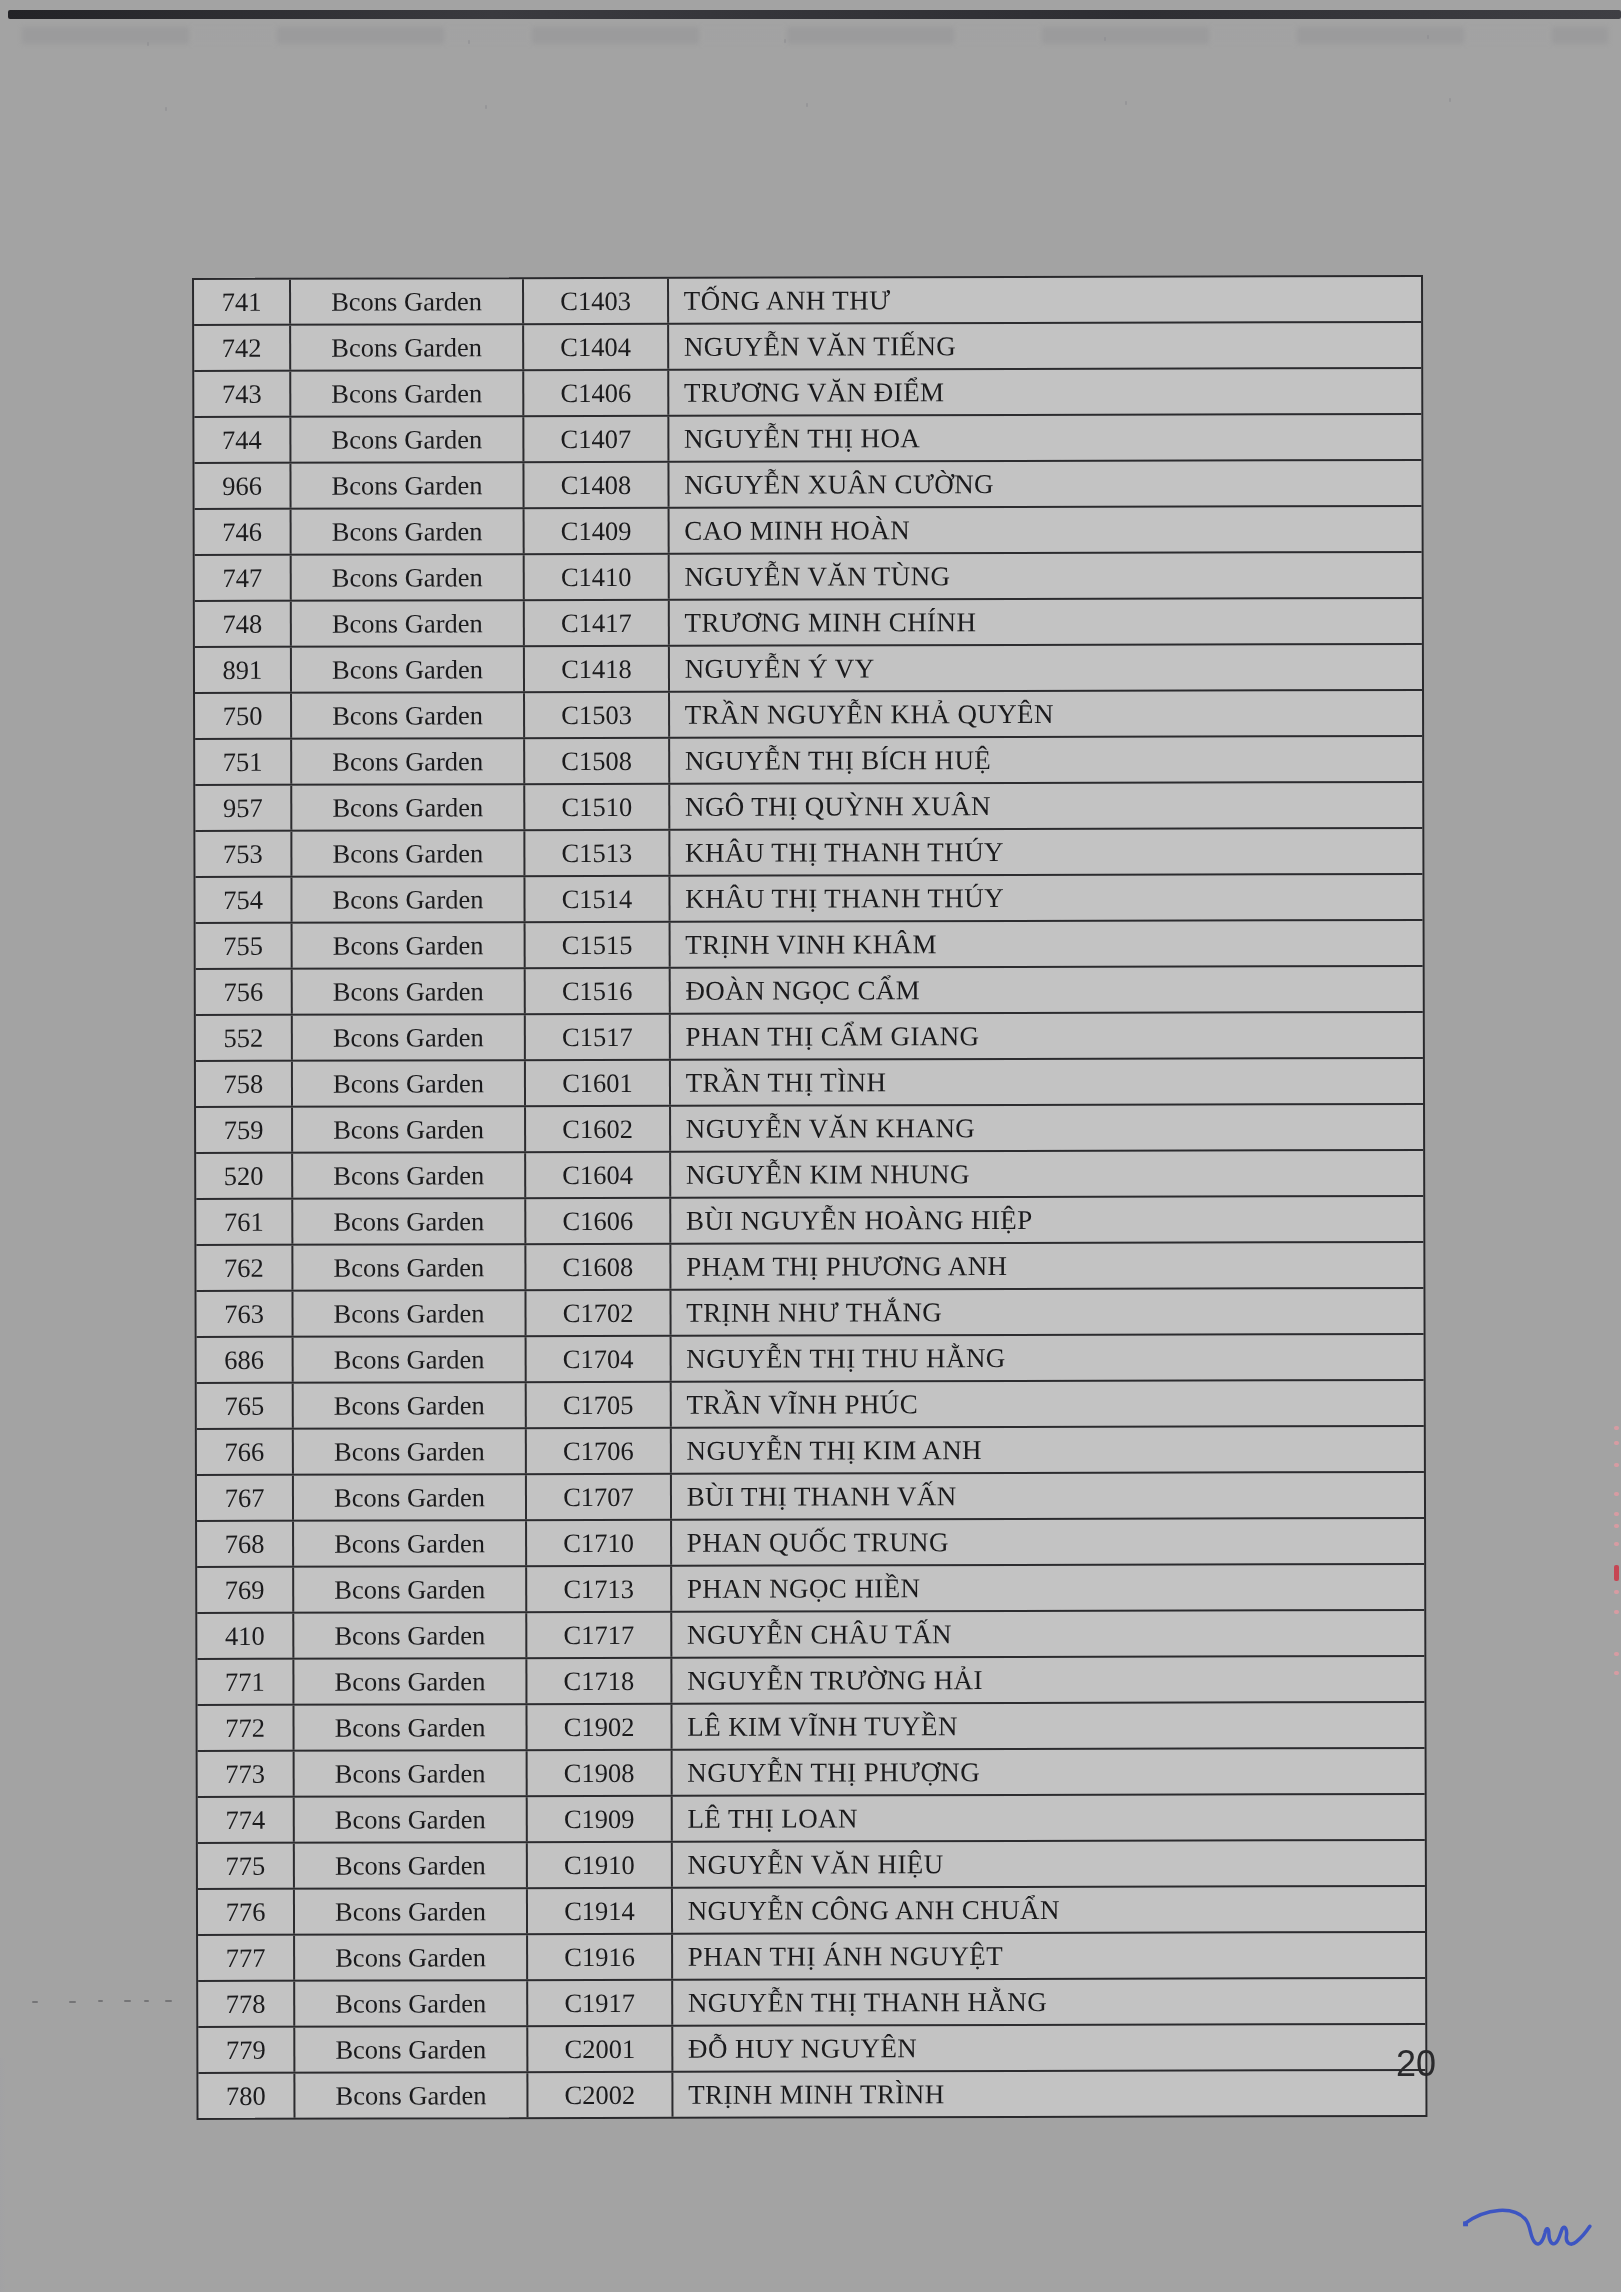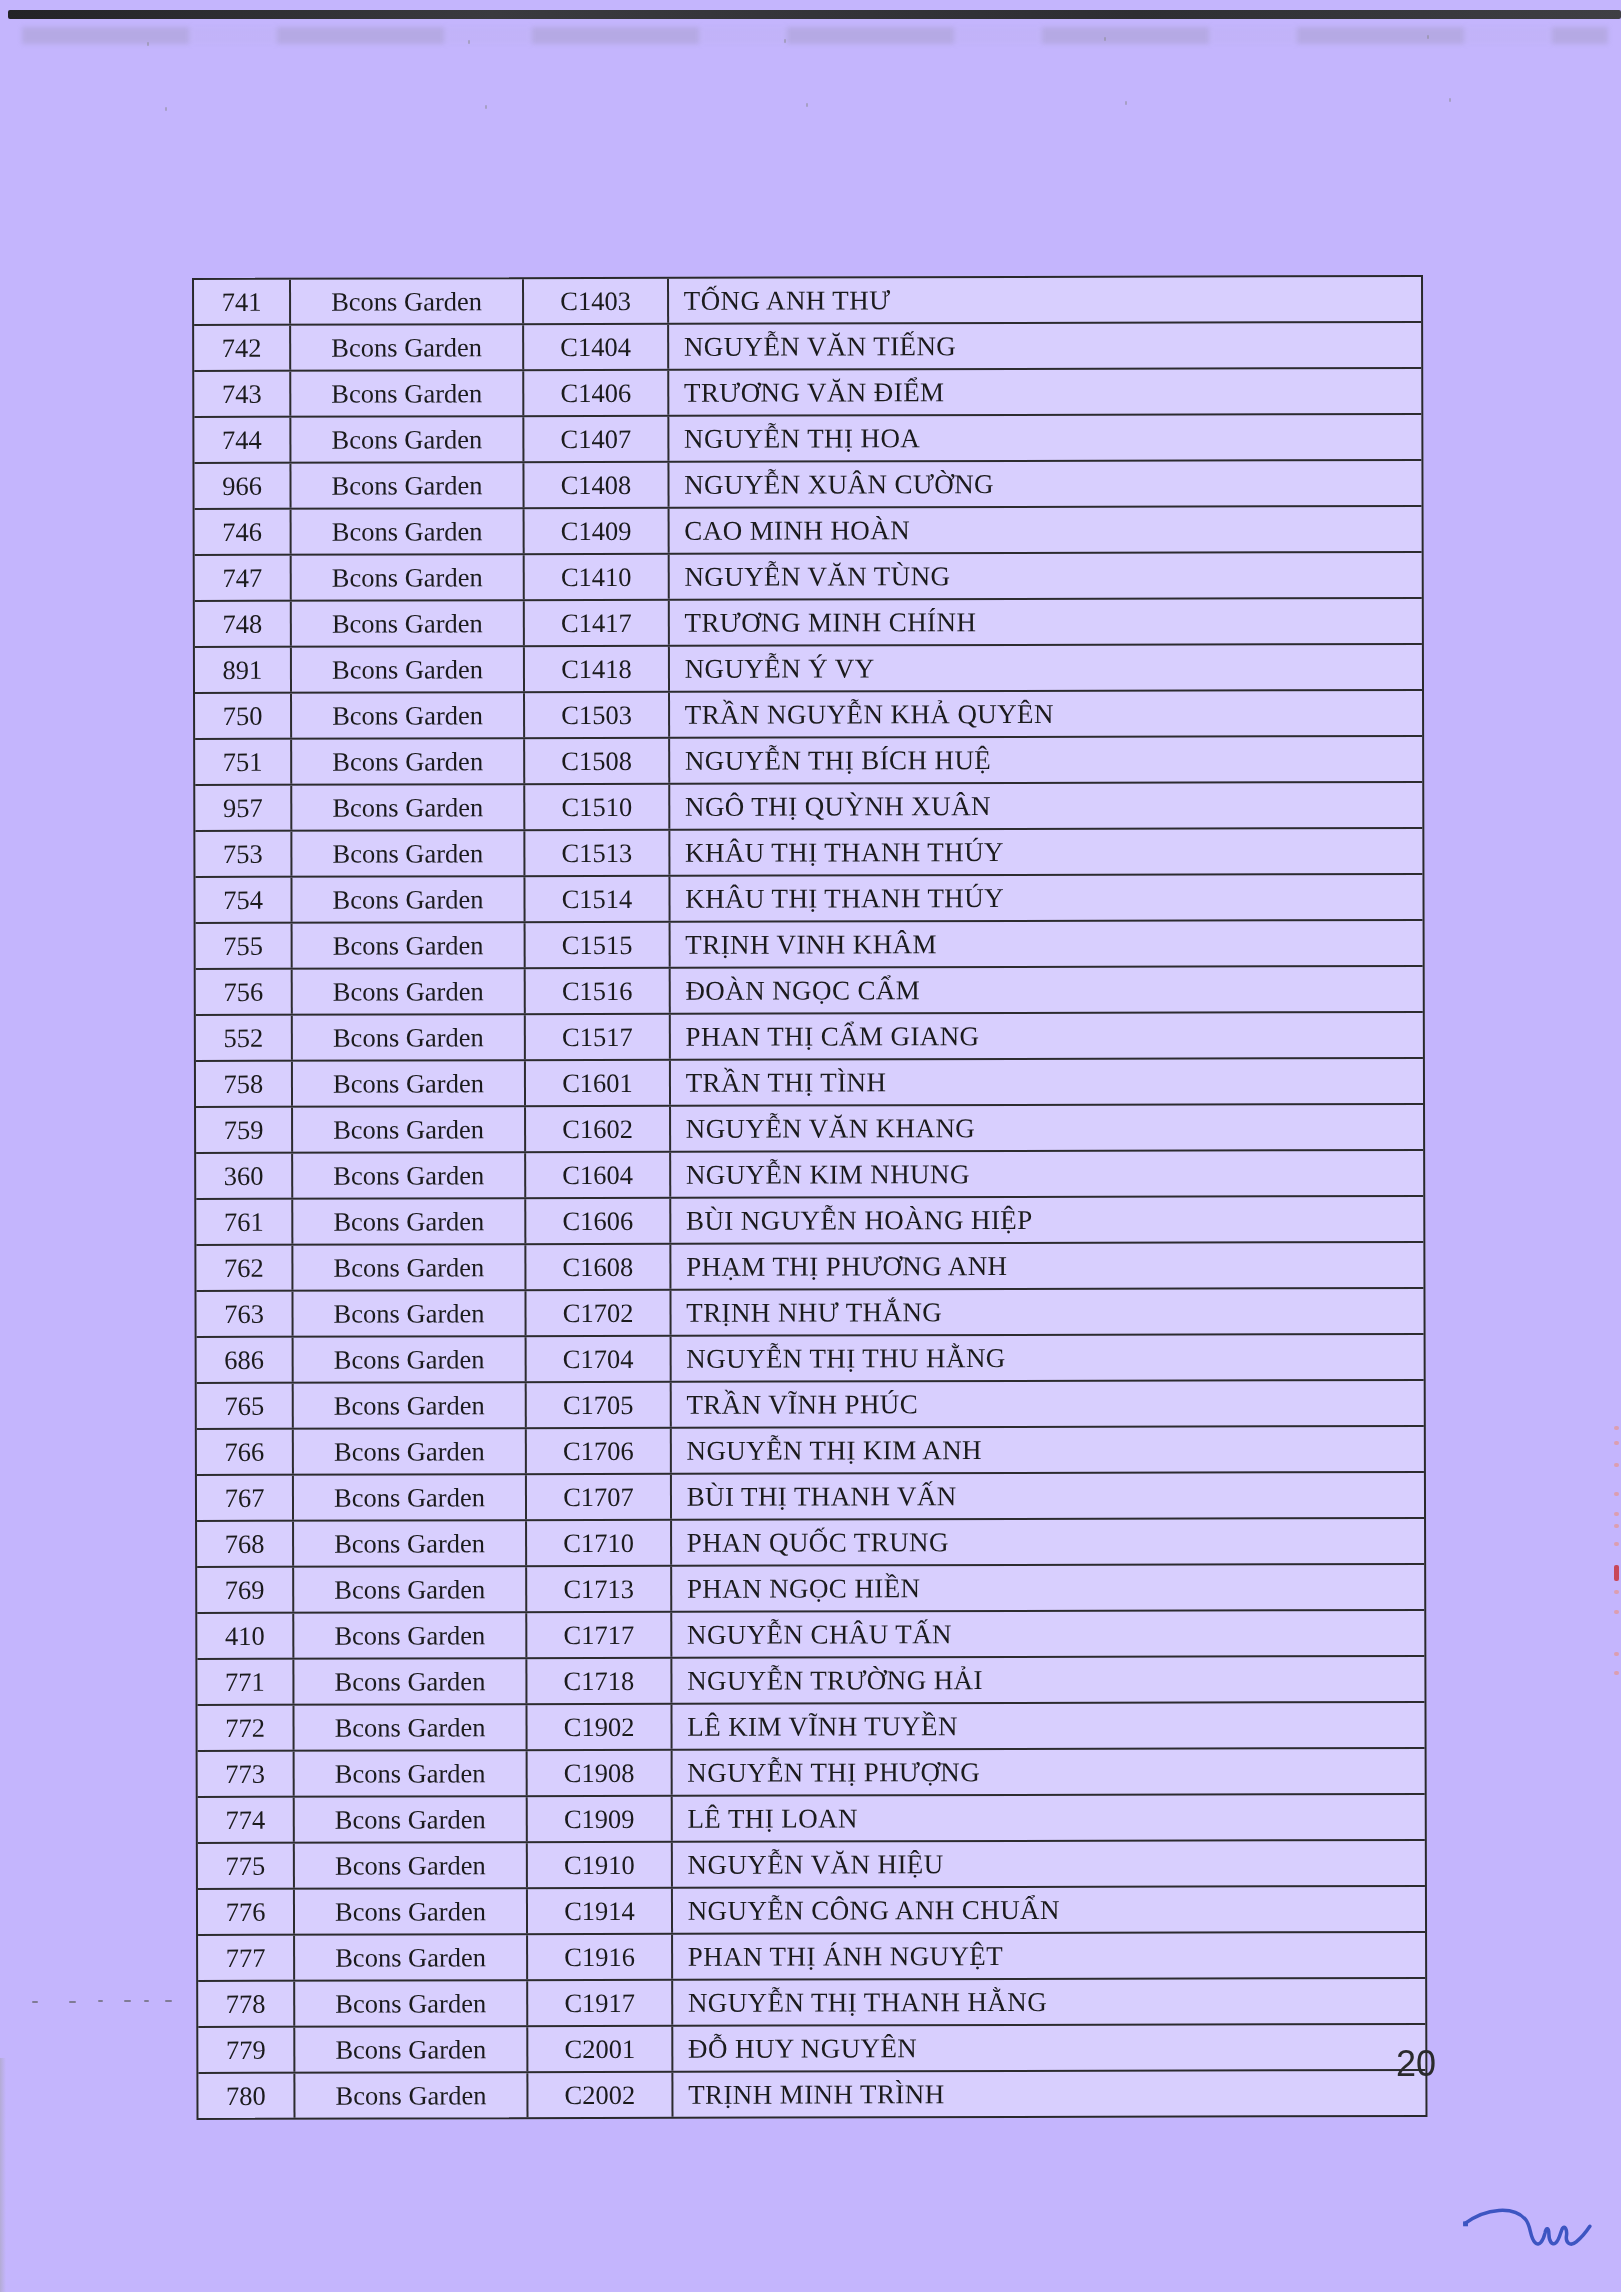--- a/index.html
+++ b/index.html
@@ -2,21 +2,21 @@
 <html><head>
 <meta charset="utf-8">
 <style>
   html,body{margin:0;padding:0;}
   body{
     width:1621px;height:2293px;
     background:#fdfdfc;
     font-family:"Liberation Serif","DejaVu Serif",serif;
     overflow:hidden;
   }
-  .page{position:relative;width:1621px;height:2293px;background:#c4b5fd;}
+  .page{position:relative;width:1621px;height:2293px;background:#a3a3a3;}
 
   
   .top-bar{
     position:absolute;left:7.8px;top:9.8px;width:1613px;height:8.8px;
     background:linear-gradient(90deg,#232327,#3a3a3f 30%,#2e2e33 70%,#3f3f44);
     border-radius:2px;
   }
   .smudge{
     position:absolute;left:21.6px;top:27.4px;width:1586px;height:16.7px;
     background:repeating-linear-gradient(90deg,
@@ -199,21 +199,21 @@
   </div>
 
   <div class="row">
     <div class="cell no">759</div>
     <div class="cell project">Bcons Garden</div>
     <div class="cell unit">C1602</div>
     <div class="cell name">NGUYỄN VĂN KHANG</div>
   </div>
 
   <div class="row">
-    <div class="cell no">360</div>
+    <div class="cell no">520</div>
     <div class="cell project">Bcons Garden</div>
     <div class="cell unit">C1604</div>
     <div class="cell name">NGUYỄN KIM NHUNG</div>
   </div>
 
   <div class="row">
     <div class="cell no">761</div>
     <div class="cell project">Bcons Garden</div>
     <div class="cell unit">C1606</div>
     <div class="cell name">BÙI NGUYỄN HOÀNG HIỆP</div>

